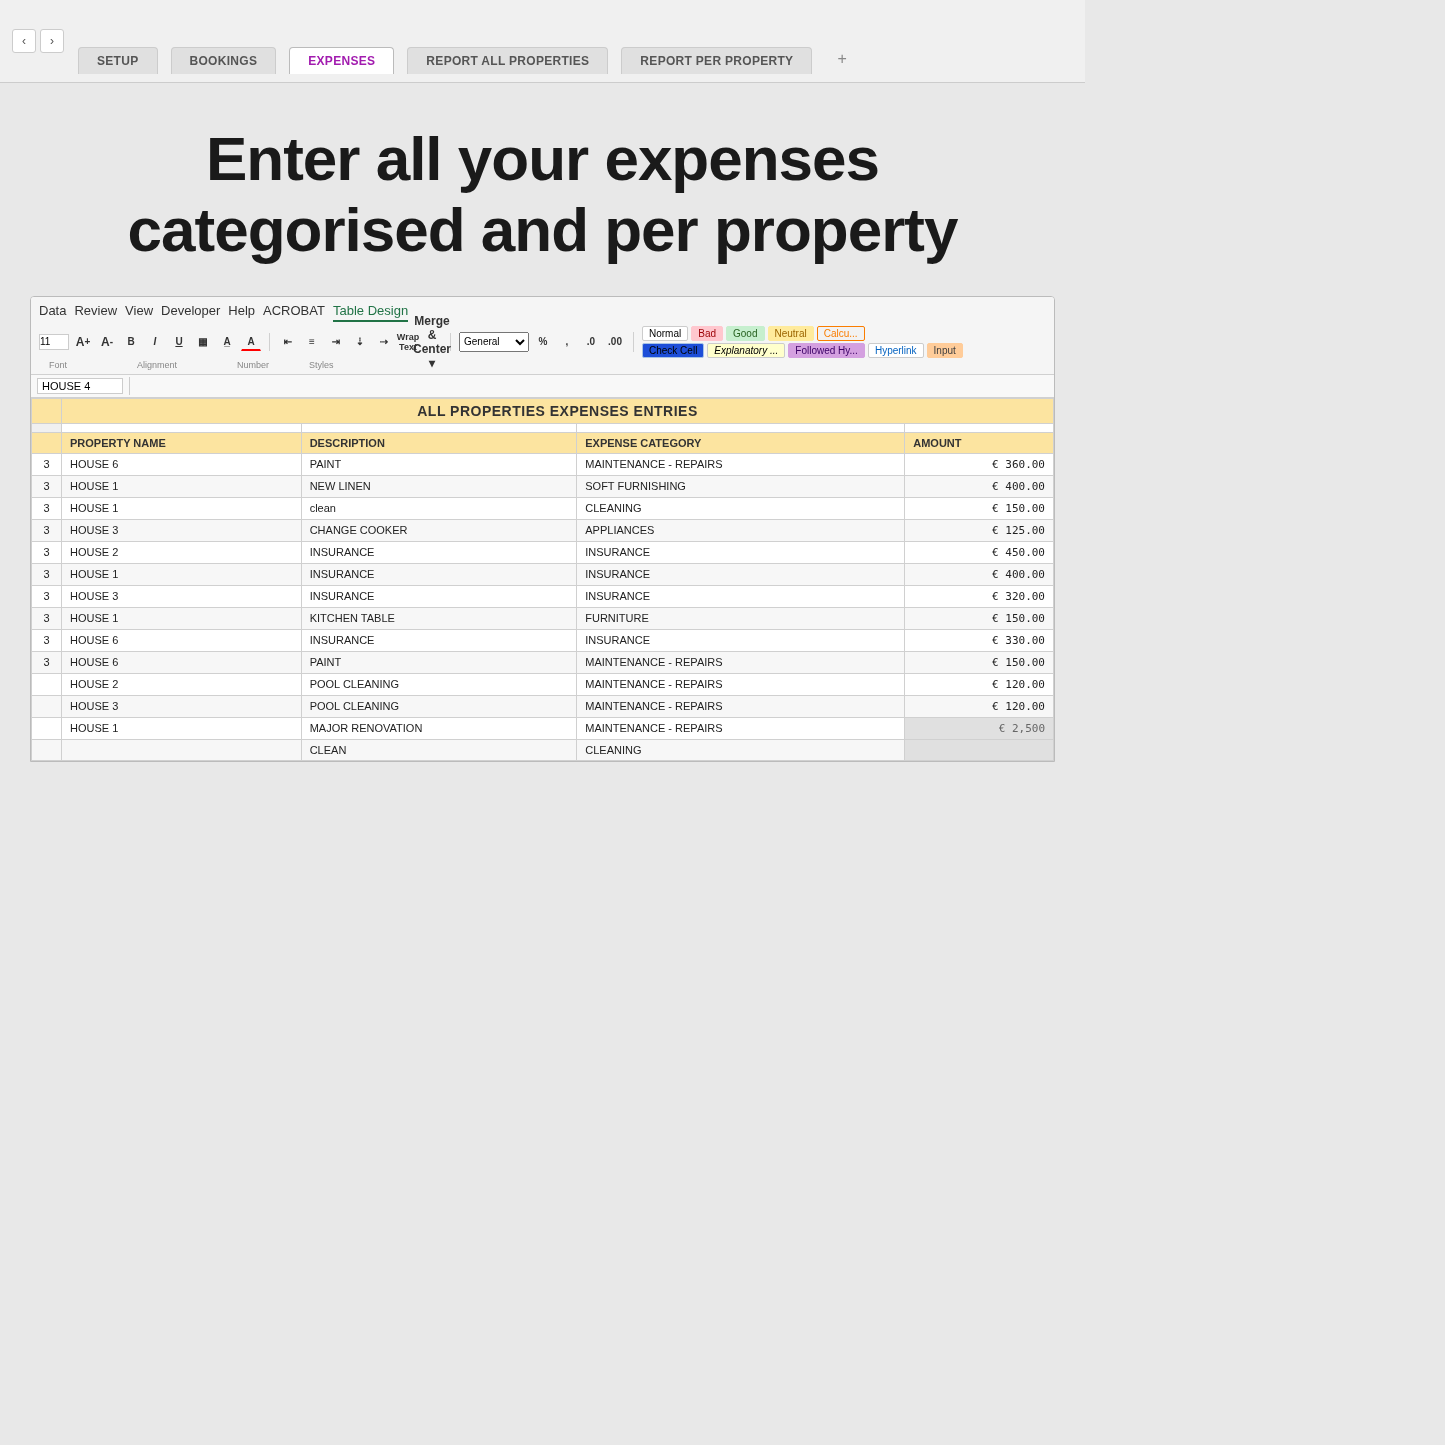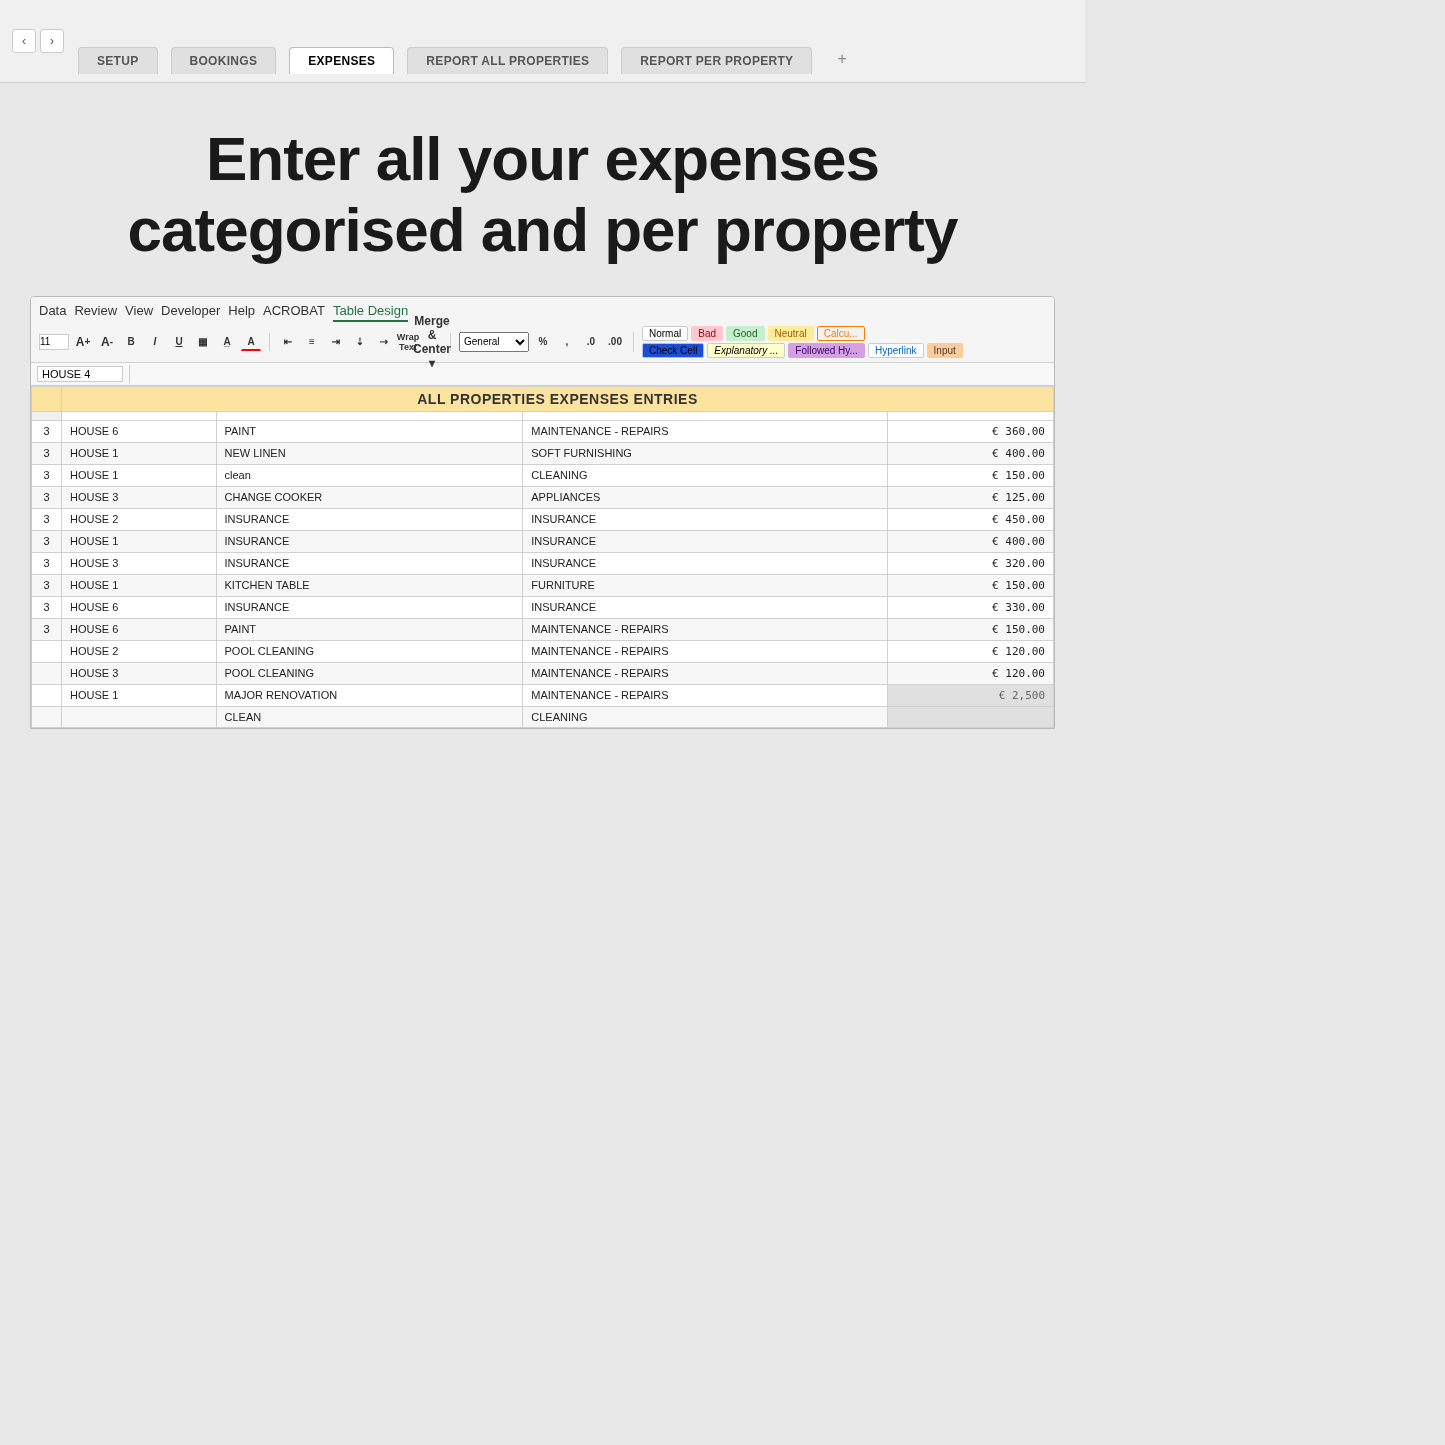--- a/index.html
+++ b/index.html
@@ -45,21 +45,21 @@
       border-radius: 4px 4px 0 0;
       font-size: 12px;
       font-weight: 600;
       color: #555;
       cursor: pointer;
       text-transform: uppercase;
       letter-spacing: 0.3px;
     }
     .tab.active {
       background: #fff;
-      color: #000000;
+      color: #a21caf;
       border-color: #bbb;
       margin-top: 39px;
     }
     .tab-plus {
       padding: 6px 12px;
       font-size: 16px;
       color: #888;
       cursor: pointer;
     }
 
@@ -327,20 +327,26 @@
             <span class="style-cell style-checkcel">Check Cell</span>
             <span class="style-cell style-explanatory">Explanatory ...</span>
             <span class="style-cell style-followed">Followed Hy...</span>
             <span class="style-cell style-hyperlink">Hyperlink</span>
             <span class="style-cell style-input">Input</span>
           </div>
         </div>
       </div>
     </div>
 
+    <div style="display:flex;gap:0;font-size:9px;color:#888;margin-top:2px;">
+      <div style="padding:0 30px 0 10px;">Font</div>
+      <div style="padding:0 40px;">Alignment</div>
+      <div style="padding:0 20px;">Number</div>
+      <div style="padding:0 20px;">Styles</div>
+    </div>
   </div>
 
   <div class="formula-bar">
     <input class="cell-ref" type="text" value="HOUSE 4" style="">
     <div class="formula-divider"></div>
     <span></span>
   </div>
 
   <div class="sheet-area">
     <table class="spreadsheet-table">
@@ -352,20 +358,27 @@
         </tr>
 
         <tr>
           <td class="row-num"></td>
           <td></td>
           <td></td>
           <td></td>
           <td></td>
         </tr>
 
+        <tr class="header-row">
+          <td class="row-num"></td>
+          <td>PROPERTY NAME</td>
+          <td>DESCRIPTION</td>
+          <td>EXPENSE CATEGORY</td>
+          <td>AMOUNT</td>
+        </tr>
       </tbody>
 
       <tbody id="data-rows">
       <tr class="data-row">
             <td class="row-num">3</td>
             <td>HOUSE 6</td>
             <td>PAINT</td>
             <td>MAINTENANCE - REPAIRS</td>
             <td class="amount-col">€ 360.00</td>
           </tr>

